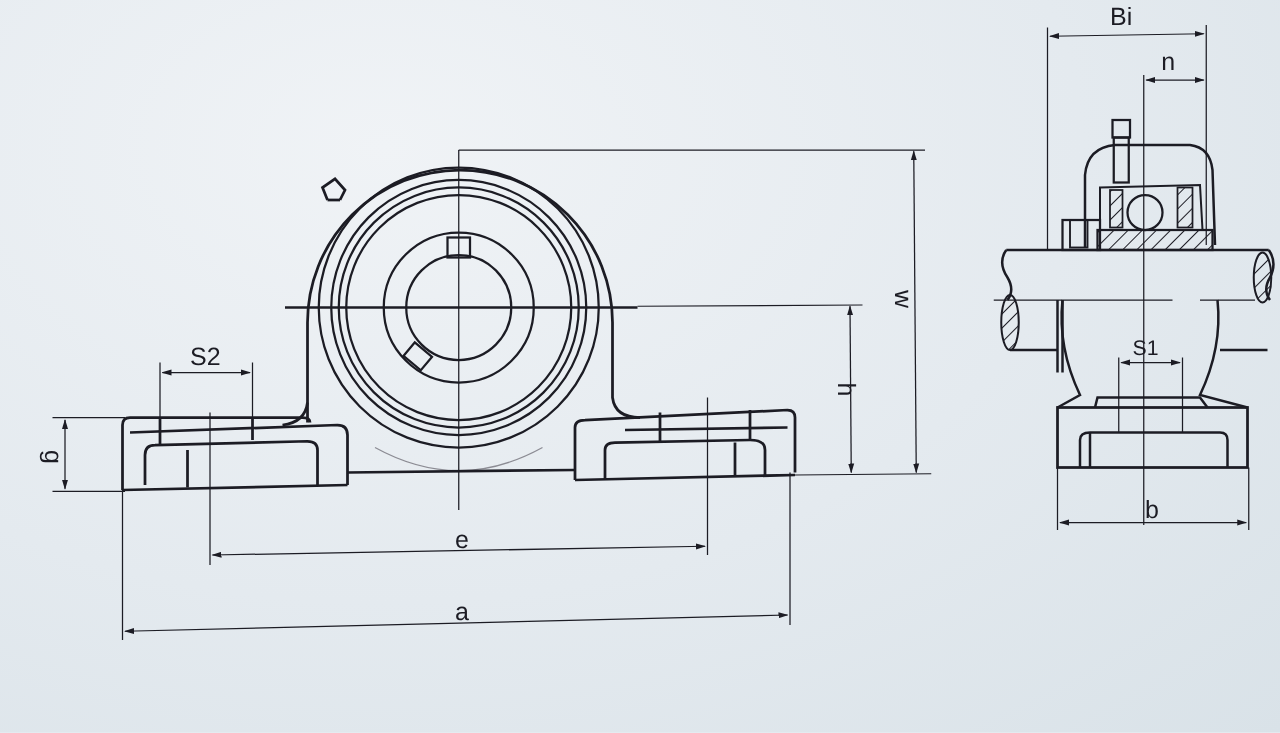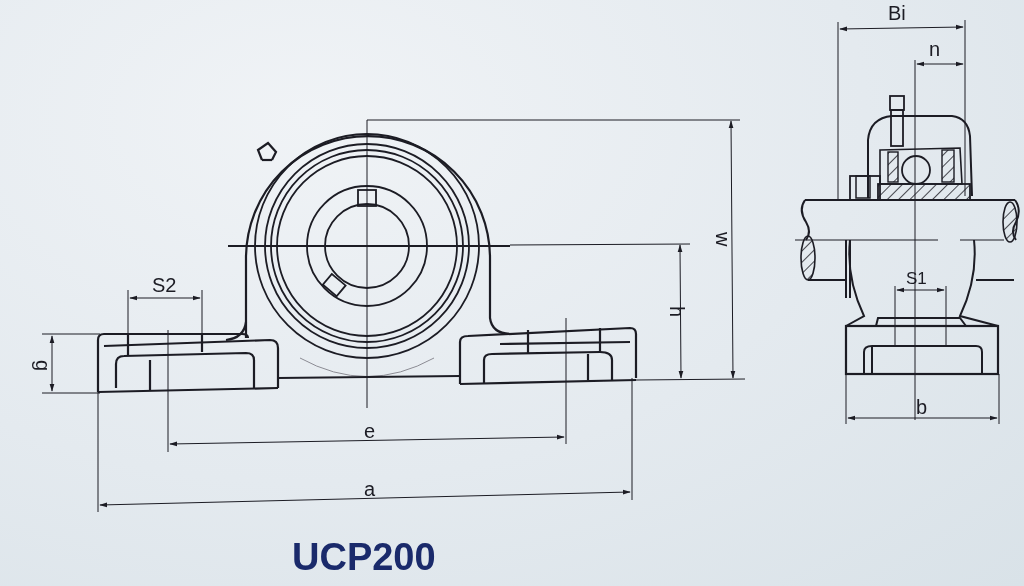--- a/index.html
+++ b/index.html
@@ -161,14 +161,13 @@
   <text class="lbl" x="364" y="496">a</text>
   <text class="lbl" x="664" y="312" transform="rotate(90 670 312)">h</text>
   <text class="lbl" x="708" y="240" transform="rotate(90 716 240)">w</text>
 
   <text class="lbl" x="888" y="20">Bi</text>
   <text class="lbl" x="929" y="56">n</text>
   <text class="lbl" x="906" y="284" style="font-size:17px">S1</text>
   <text class="lbl" x="916" y="414">b</text>
 </svg>
 
-<div class="title">UCP200</div>
 </div>
 
 </body></html>

